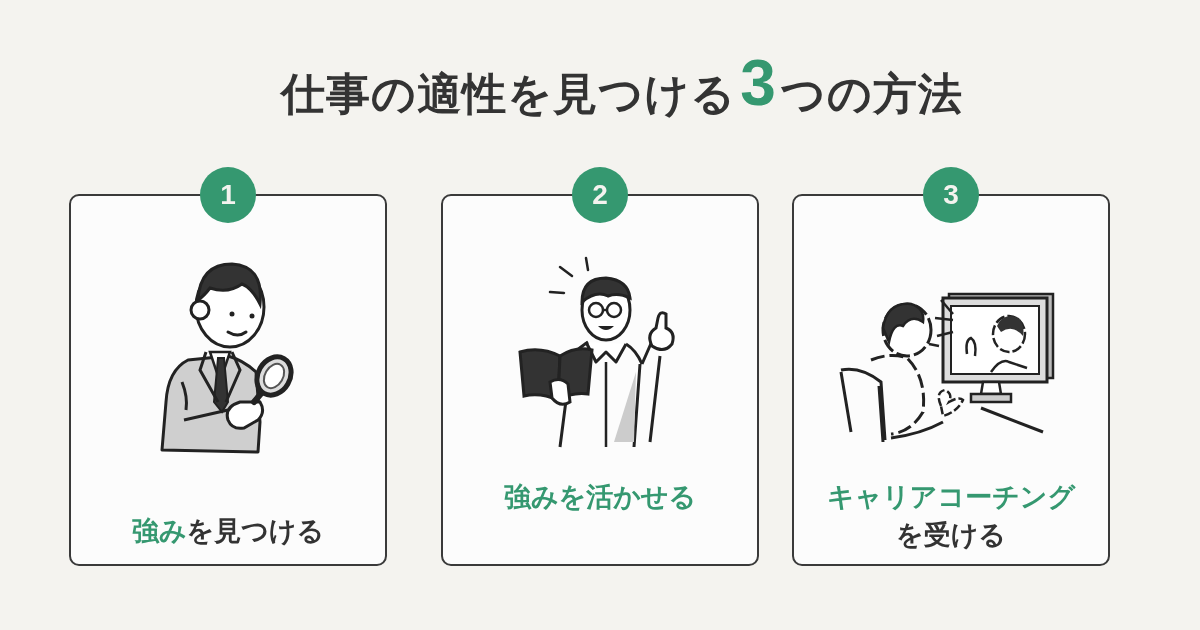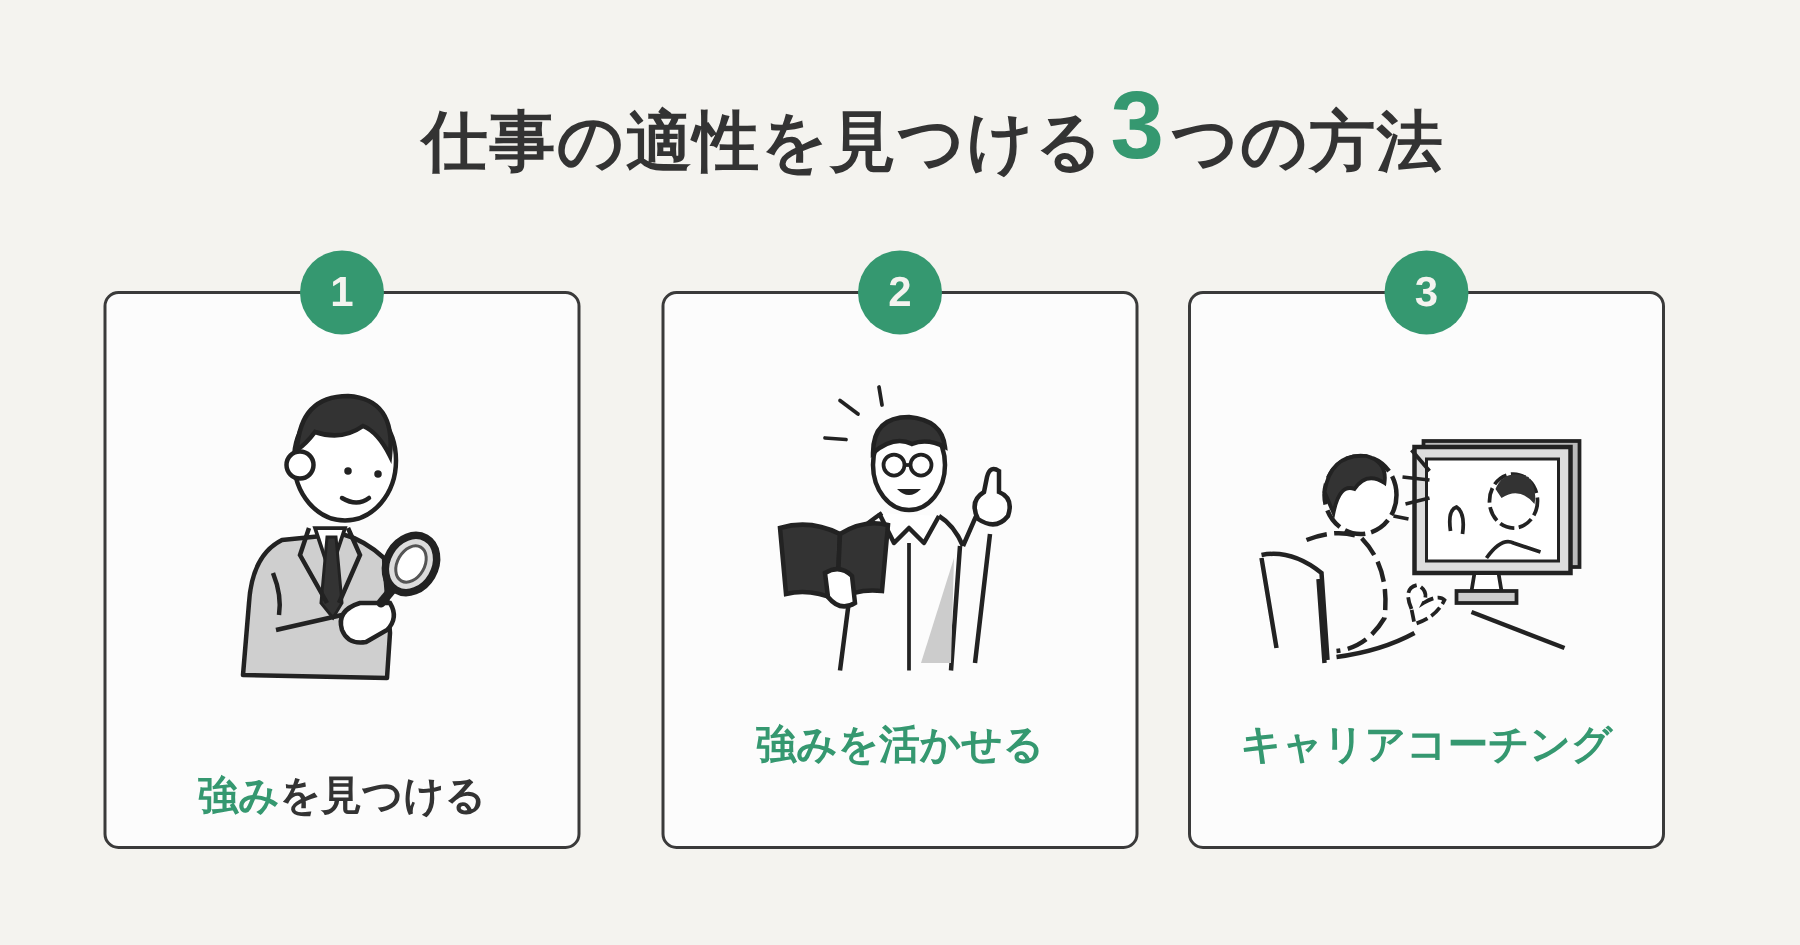--- a/index.html
+++ b/index.html
@@ -179,14 +179,15 @@
       <path d="M110 124 Q104 110 114 108 Q122 112 118 120 Q128 114 132 118 Q126 130 112 134 Z" fill="#fff" stroke="#222" stroke-width="2.5" stroke-dasharray="8 3"></path>
       <path d="M60 156 Q90 152 112 140" fill="none" stroke="#222" stroke-width="3"></path>
 
       <path d="M10 88 Q30 84 50 100 L54 158 M10 90 L20 150 M48 104 L52 160" fill="none" stroke="#222" stroke-width="3"></path>
 
       <line x1="150" y1="126" x2="212" y2="150" stroke="#222" stroke-width="3"></line>
     </svg>
   </div>
   <div class="caption cap-two">
     <div><span class="hl">キャリアコーチング</span></div>
+    <div><span>を受ける</span></div>
   </div>
 </div>
 
 </body></html>

